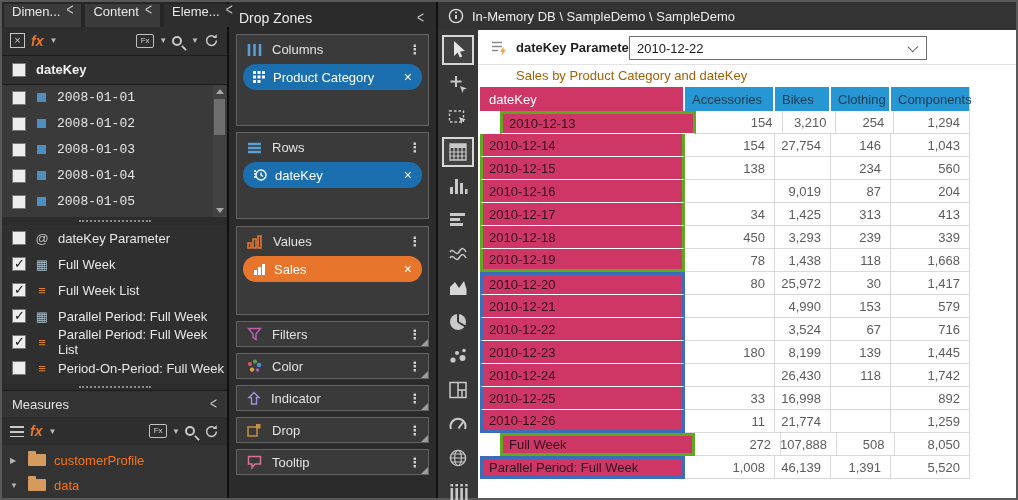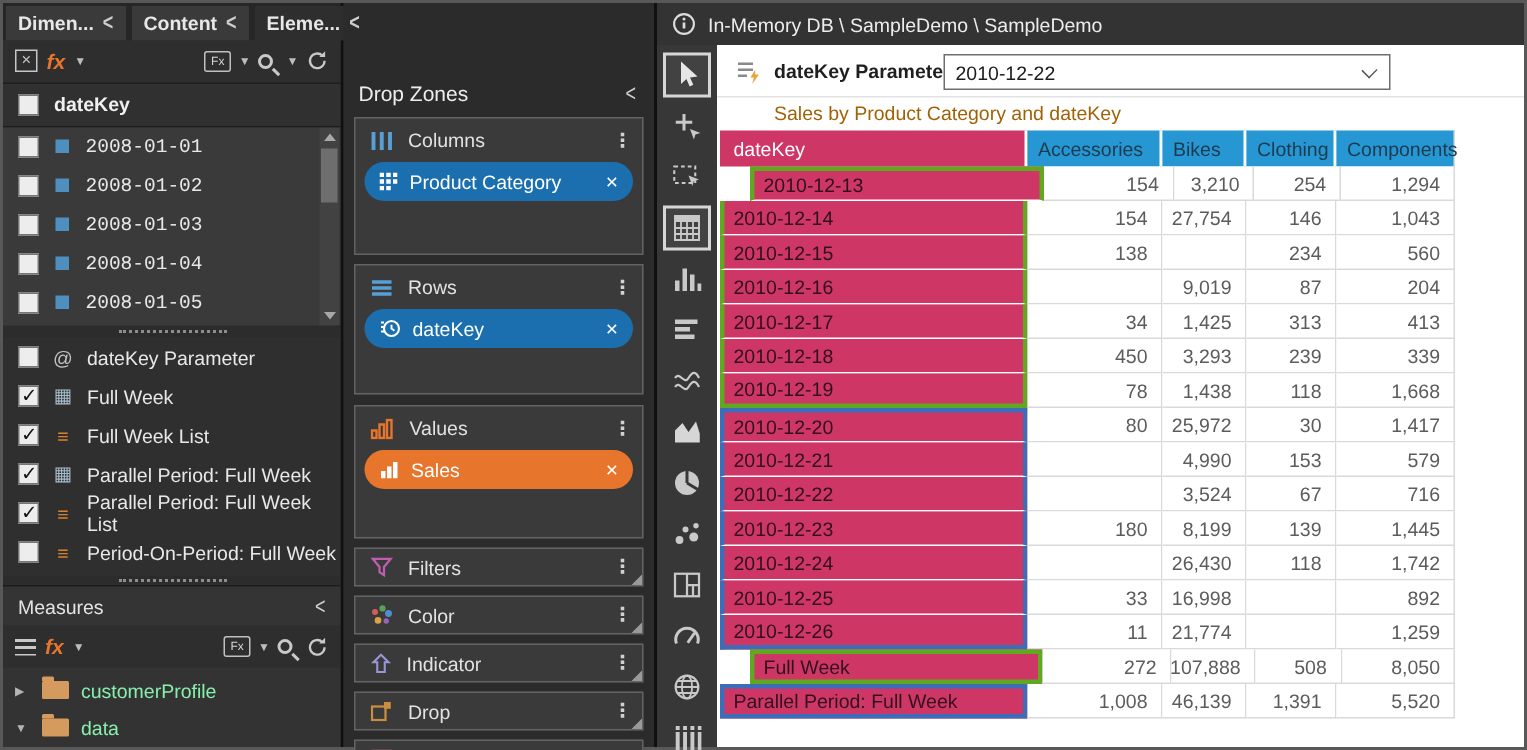--- a/index.html
+++ b/index.html
@@ -3,21 +3,21 @@
 <meta charset="utf-8">
 <style>
   * { margin:0; padding:0; box-sizing:border-box; }
   html,body { width:1018px; height:500px; background:#141414; }
   body { font-family:"Liberation Sans","DejaVu Sans",sans-serif; font-size:13px; overflow:hidden; }
   .root { position:relative; width:1018px; height:500px; border:2px solid #585858; background:#141414; display:flex; }
 
   
   .left-panel { width:227px; height:100%; background:#2e2e2e; border-right:2px solid #101010; display:flex; flex-direction:column; }
   .tabbar { height:25px; background:#262626; display:flex; gap:4px; padding:2px 0 0 2px; }
-  .tab { padding:0 8px; background:#3a3a3a; color:#e8e8e8; display:flex; align-items:center; gap:6px; font-size:13px;font-weight:bold; }
+  .tab { padding:0 8px; background:#3a3a3a; color:#e8e8e8; display:flex; gap:6px; font-size:13px; }
   .tab.active { background:#2e2e2e; }
   .chev { color:#cfcfcf; font-size:12px; transform:scaleY(1.3); }
   .ltoolbar { height:28px; background:#2e2e2e; display:flex; align-items:center; padding:0 8px; gap:6px; }
   .ltb-right { margin-left:auto; display:flex; align-items:center; gap:5px; }
   .ic-clear { width:15px; height:15px; border:1px solid #c6c6c6; color:#c6c6c6; font-size:11px; line-height:13px; text-align:center; }
   .ic-clear::before { content:"×"; }
   .ic-fx { color:#e8752c; font-style:italic; font-weight:bold; font-size:14px; }
   .ic-fx::before { content:"fx"; }
   .caret { color:#bdbdbd; font-size:8px; }
   .caret::before { content:"▼"; }
@@ -42,30 +42,30 @@
   .splitter.thin { height:6px; }
   .field-list { height:160px; background:#2f2f2f; overflow:hidden; }
   .fitem { height:26px; display:flex; align-items:center; padding-left:10px; gap:8px; color:#e8e8e8; }
   .ficon { width:16px; text-align:center; font-size:13px; flex:0 0 auto; }
   .fitem.icon-at .ficon::before { content:"@"; color:#c2c2c2; }
   .fitem.icon-calc .ficon::before { content:"▦"; color:#a7bcc9; }
   .fitem.icon-list .ficon::before { content:"≡"; color:#d9822b; font-weight:bold; }
   .measures-header { height:27px; background:#343434; border-top:1px solid #1c1c1c; display:flex; align-items:center; padding:0 10px; color:#e4e4e4; }
   .measures-header .chev { margin-left:auto; }
   .folders { flex:1; background:#333333; padding-top:3px; }
-  .folder-row { height:25px; display:flex; align-items:center; padding-left:8px; gap:8px; color:#86efac; }
+  .folder-row { height:25px; display:flex; align-items:center; padding-left:8px; gap:8px; color:#f97316; }
   .fcaret { width:10px; font-size:8px; color:#b5b5b5; }
   .folder-row.collapsed .fcaret::before { content:"▶"; }
   .folder-row.expanded .fcaret::before { content:"▼"; }
   .folder-ic { width:18px; height:12px; background:#d59a5d; border-radius:1px; position:relative; }
   .folder-ic::before { content:""; position:absolute; top:-3px; left:0; width:8px; height:3px; background:#d59a5d; border-radius:1px 1px 0 0; }
 
   
   .mid-panel { width:209px; height:100%; background:#2b2b2b; border-right:2px solid #101010; }
-  .mid-header { height:32px; display:flex; align-items:center; padding:0 12px 0 10px; color:#ededed; font-size:14px;margin-top:44px; }
+  .mid-header { height:32px; display:flex; align-items:center; padding:0 12px 0 10px; color:#ededed; font-size:14px; }
   .mid-header .chev { margin-left:auto; }
   .zone { margin:0 7px 6px 7px; background:#3a3a3a; border:1px solid #636363; position:relative; }
   .zone-head { height:29px; display:flex; align-items:center; padding:0 6px 0 10px; gap:10px; }
   .zlabel { color:#e2e2e2; font-size:13px; }
   .kebab { margin-left:auto; color:#d2d2d2; font-size:13px; font-weight:bold; width:14px; text-align:center; }
   .kebab::before { content:"⋮"; }
   .zone-big-cols { height:92px; } .zone-big-rows { height:87px; margin-top:6px; } .zone-big-vals { height:89px; margin-top:7px; }
   .zone-small { height:26px; margin-top:5px; }
   .zone-small .zone-head { height:24px; }
   .zone-small::after { content:""; position:absolute; right:0; bottom:0; width:0; height:0; border-left:7px solid transparent; border-bottom:7px solid #9a9a9a; }

